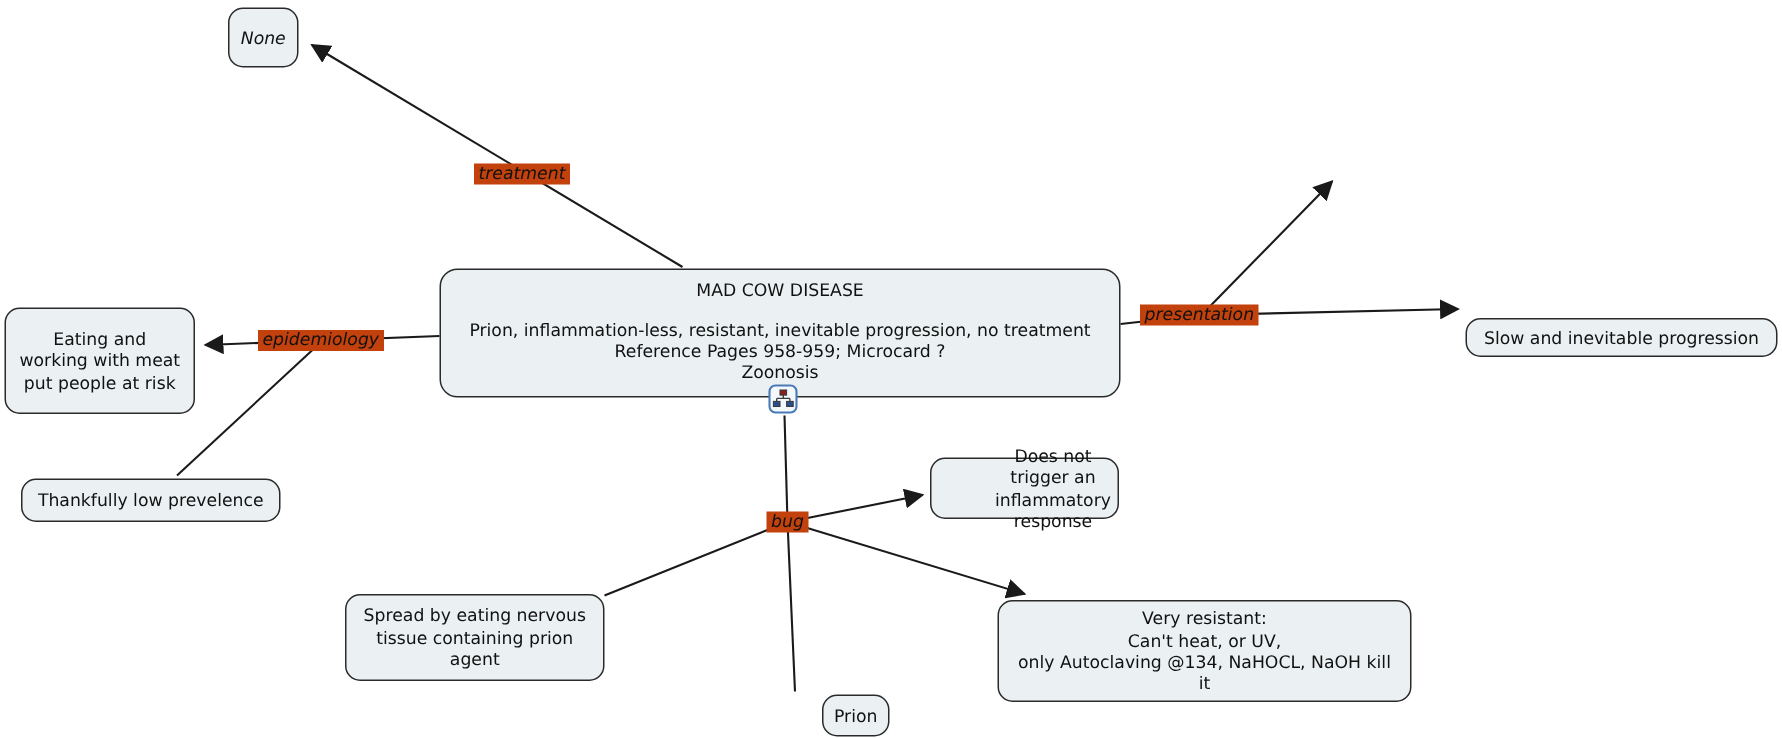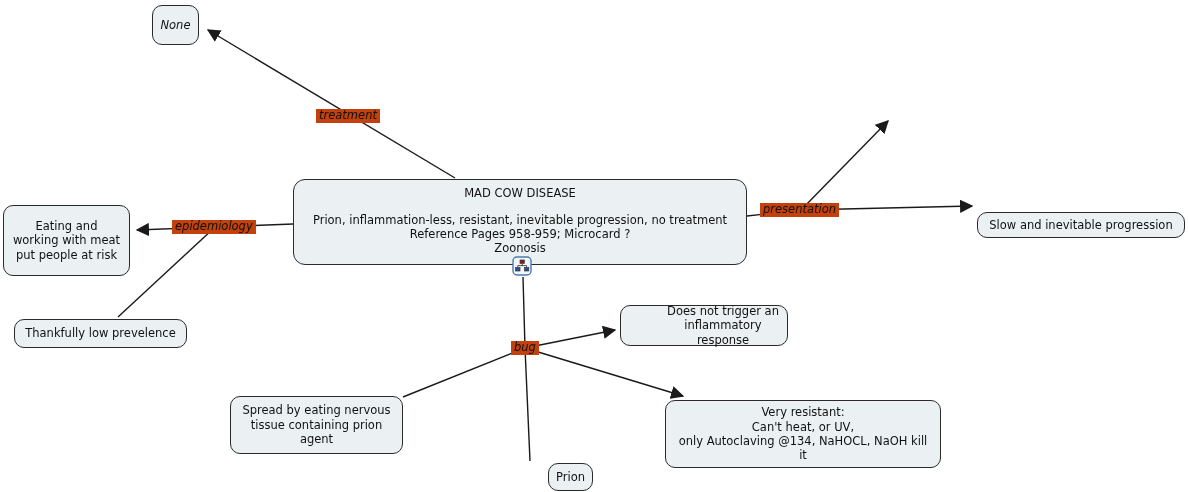--- a/index.html
+++ b/index.html
@@ -68,21 +68,21 @@
 
   <div class="node" style="left:14px;top:319px;width:173px;height:29px;">
     <span>Thankfully low prevelence</span>
   </div>
 
 
   <div class="node" style="left:977px;top:192px;width:208px;height:26px;margin-top:20px;">
     <span>Slow and inevitable progression</span>
   </div>
 
-  <div class="node" style="left:620px;top:305px;width:168px;height:41px;padding-left:44px;">
+  <div class="node" style="left:620px;top:305px;width:126px;height:41px;padding-left:44px;">
     <span>Does not trigger an
 inflammatory response</span>
   </div>
 
   <div class="node" style="left:230px;top:396px;width:173px;height:58px;">
     <span>Spread by eating nervous
 tissue containing prion
 agent</span>
   </div>
 

